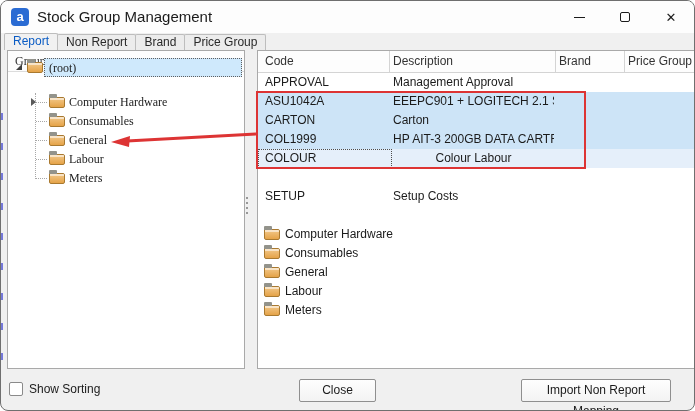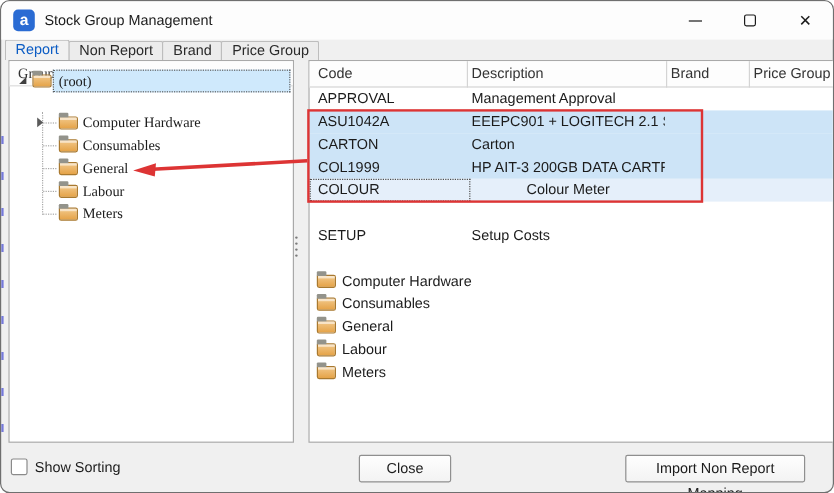--- a/index.html
+++ b/index.html
@@ -7,21 +7,21 @@
   .window{
     position:relative;width:695px;height:411px;
     border:1px solid #6f6f6f;border-radius:8px;overflow:hidden;
     background:#f0f0f0;
     font-family:"Liberation Sans",sans-serif;font-size:12px;color:#1b1b1b;
   }
   
   .titlebar{position:absolute;top:0;left:0;right:0;height:32px;background:#fdfdfd;}
   .app-icon{position:absolute;left:10px;top:7px;width:18px;height:18px;background:#2a6bd3;
     border-radius:4px;color:#fff;font-weight:bold;font-size:13px;line-height:17px;text-align:center;}
-  .title-text{position:absolute;left:36px;top:0;height:32px;line-height:32px;font-size:12px;}
+  .title-text{position:absolute;left:36px;top:0;height:32px;line-height:32px;font-size:15px;}
   .win-btn{position:absolute;top:0;width:46px;height:32px;display:flex;align-items:center;justify-content:center;cursor:default;}
   .win-btn.min{right:92px}.win-btn.max{right:46px}.win-btn.close{right:0;border-top-right-radius:8px;}
   .min-glyph{display:block;width:11px;height:1px;background:#1b1b1b;}
   .max-glyph{display:block;width:10px;height:10px;border:1.2px solid #1b1b1b;border-radius:2px;}
   .close-glyph{font-size:13px;line-height:13px;}
   
   .tabs{position:absolute;top:32px;left:3px;height:17px;display:flex;align-items:flex-end;z-index:2;}
   .tab{height:16px;line-height:15px;padding:0 8px;background:#ececec;border:1px solid #bdbdbd;
     border-bottom:none;margin-right:-1px;border-radius:2px 2px 0 0;white-space:nowrap;color:#2a2a2a;}
   .tab.active{height:17px;background:#f1f1f1;color:#0b5cc4;position:relative;z-index:3;}
@@ -167,21 +167,21 @@
       <span class="cell-code">CARTON</span>
       <span class="cell-desc">Carton</span>
     </div>
     <div class="grid-row selected" style="top:79px;">
       <span class="cell-code">COL1999</span>
       <span class="cell-desc">HP AIT-3 200GB DATA CARTRIDG</span>
     </div>
     <div class="grid-row current" style="top:98px;">
       <span class="focus-cell"></span>
       <span class="cell-code">COLOUR</span>
-      <span class="cell-desc">Colour Meter</span>
+      <span class="cell-desc">Colour Labour</span>
     </div>
     <div class="grid-row" style="top:136px;">
       <span class="cell-code">SETUP</span>
       <span class="cell-desc">Setup Costs</span>
     </div>
 
     <div class="grid-row" style="top:174px;">
       <span class="folder" style="left:6px;"></span>
       <span class="gfolder-label">Computer Hardware</span>
     </div>

